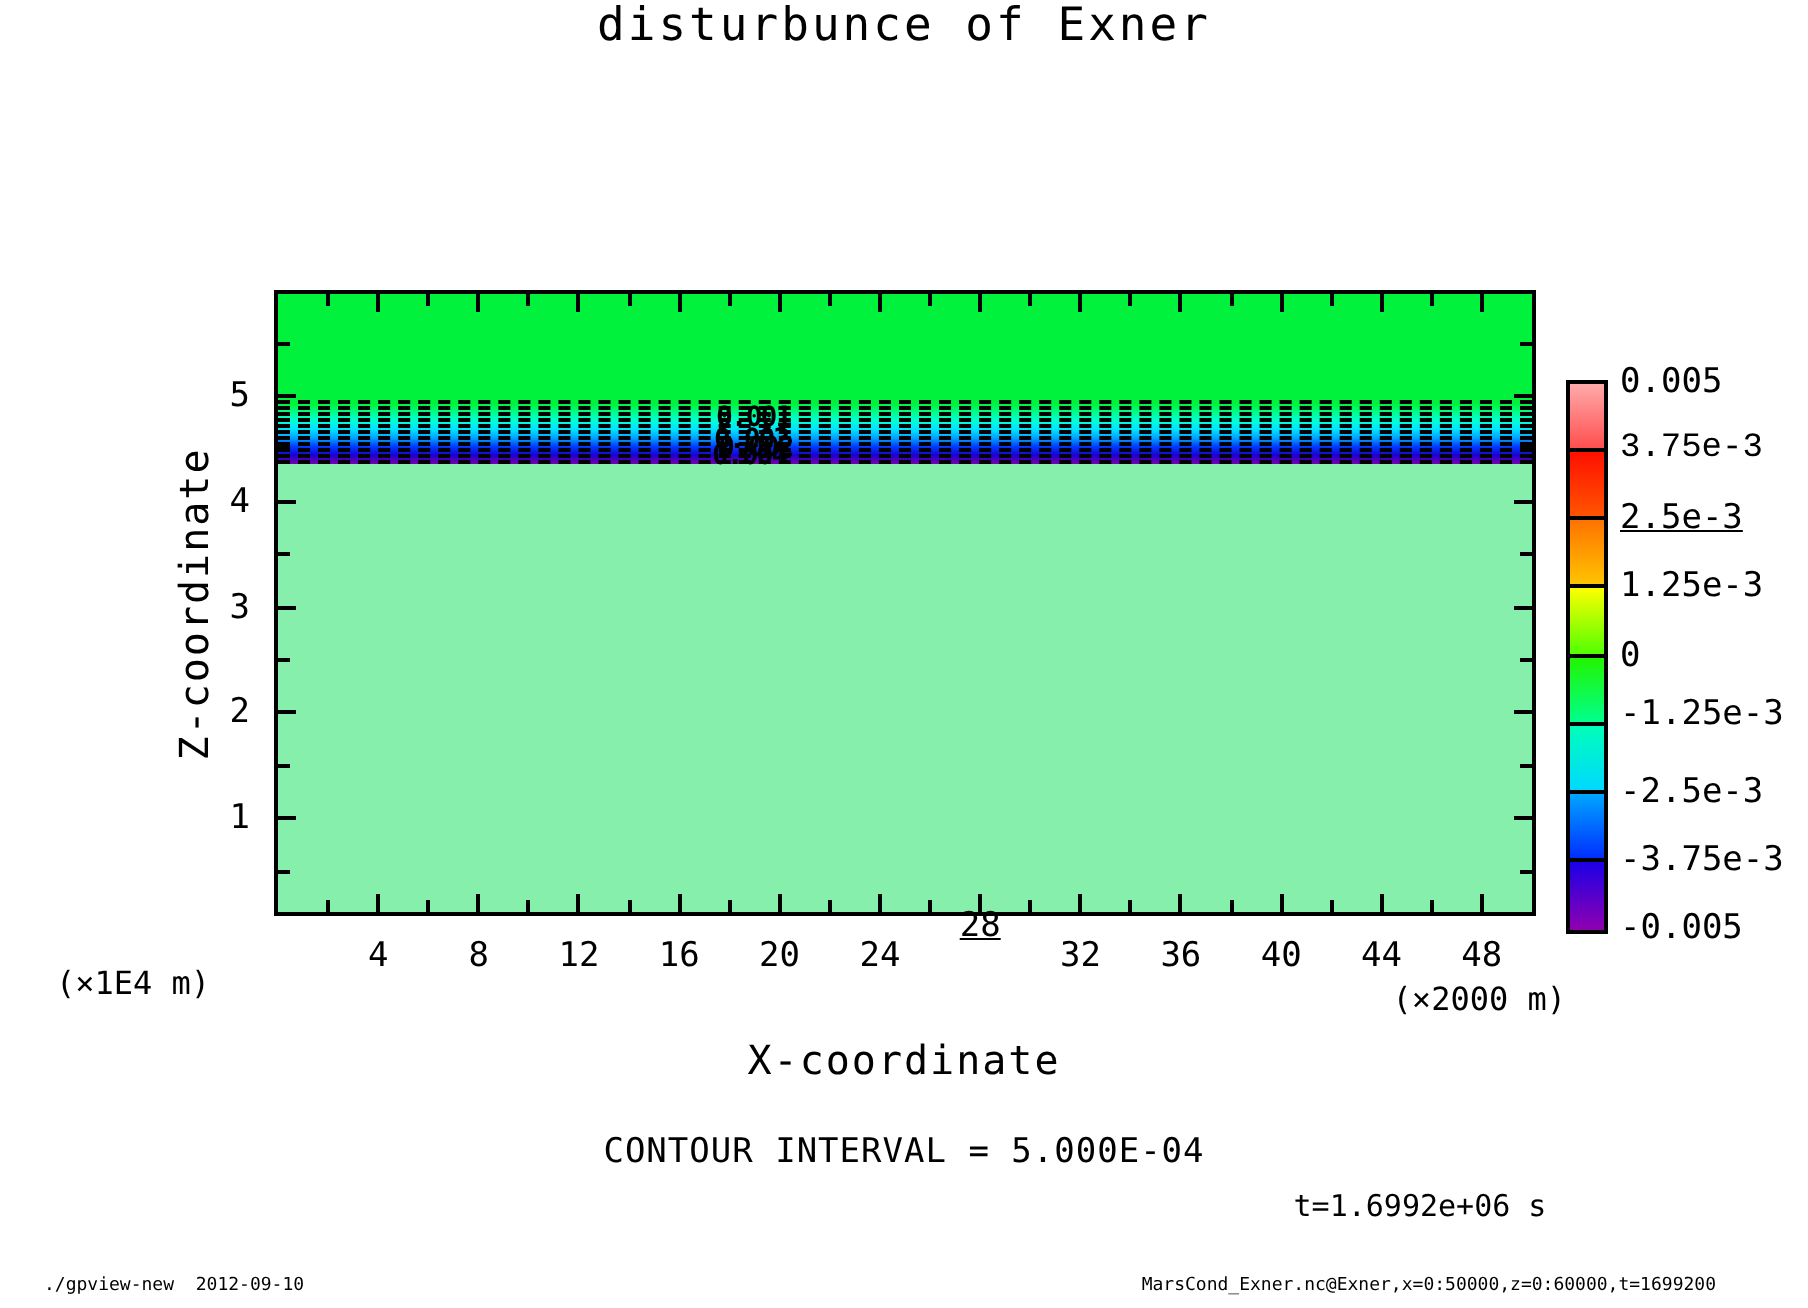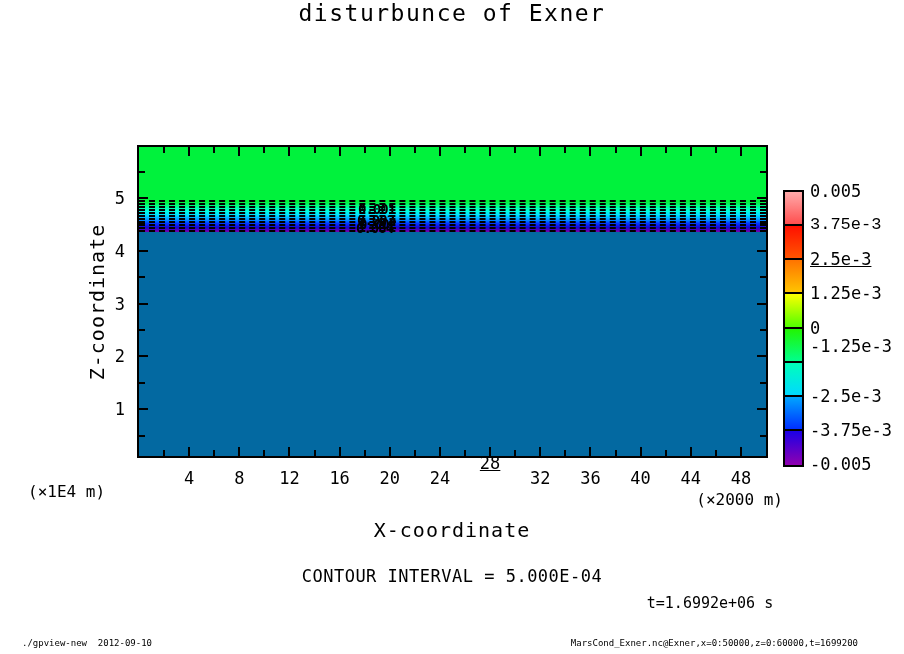--- a/index.html
+++ b/index.html
@@ -8,21 +8,21 @@
     background:#ffffff; color:#000;
     font-family:"DejaVu Sans Mono", monospace;
   }
   .abs { position:absolute; }
   .title {
     left:0; right:0; top:78; text-align:center;
     font-size:23px; letter-spacing:1.5px; white-space:pre;
   }
   .plot-frame {
     left:137px; top:145px; width:631px; height:313px;
-    border:2px solid #000; box-sizing:border-box; background:#0369a1;
+    border:2px solid #000; box-sizing:border-box; background:#86efac;
   }
   .fill { position:absolute; left:0; right:0; }
   .contour-line { position:absolute; left:0; right:0; height:0; border-top:2px dashed #000; }
   .contour-label { position:absolute; font-size:14px; font-weight:bold; letter-spacing:-1px; white-space:pre; }
   .tick { position:absolute; background:#000; }
   .x-tick-label { position:absolute; width:44px; margin-left:-22px; text-align:center; font-size:17px; }
   .y-tick-label { position:absolute; width:30px; text-align:right; font-size:17px; }
   .axis-title { font-size:20px; letter-spacing:1px; white-space:pre; }
   .axis-unit { font-size:16px; white-space:pre; }
   .colorbar {
@@ -173,16 +173,16 @@
 <div class="y-tick-label" style="left: 95px; top: 399.2px;">1</div>
 <div class="y-tick-label" style="left: 95px; top: 346.4px;">2</div>
 <div class="y-tick-label" style="left: 95px; top: 293.6px;">3</div>
 <div class="y-tick-label" style="left: 95px; top: 240.8px;">4</div>
 <div class="y-tick-label" style="left: 95px; top: 188px;">5</div>
 <div class="cb-label" style="top: 182px;">0.005</div>
 <div class="cb-label" style="top: 216.125px; font-family: Liberation Mono, monospace;">3.75e-3</div>
 <div class="cb-label" style="top: 250.25px; text-decoration: underline;">2.5e-3</div>
 <div class="cb-label" style="top: 284.375px;">1.25e-3</div>
 <div class="cb-label" style="top: 318.5px;">0</div>
-<div class="cb-label" style="top: 337px;">-1.25e-3</div>
+<div class="cb-label" style="top: 348px;">-1.25e-3</div>
 <div class="cb-label" style="top: 386.75px;">-2.5e-3</div>
 <div class="cb-label" style="top: 420.875px;">-3.75e-3</div>
 <div class="cb-label" style="top: 455px;">-0.005</div>
 
 </body></html>

